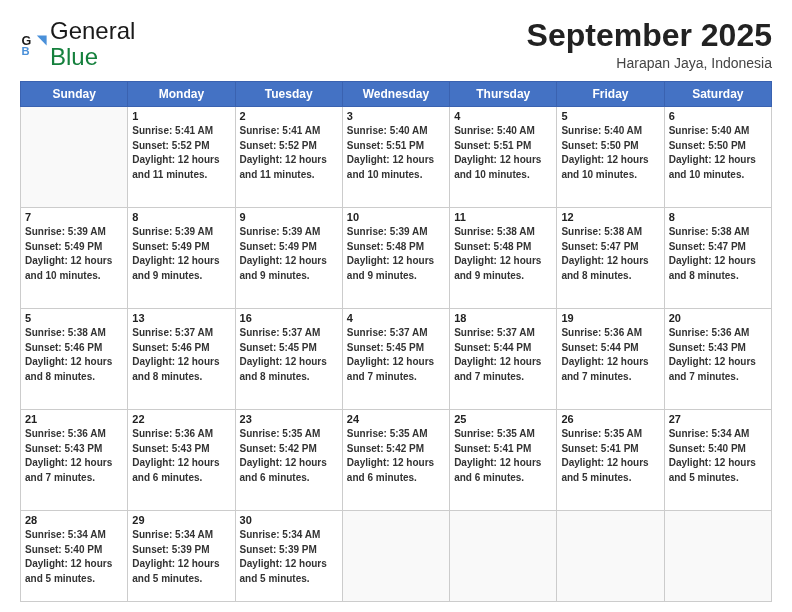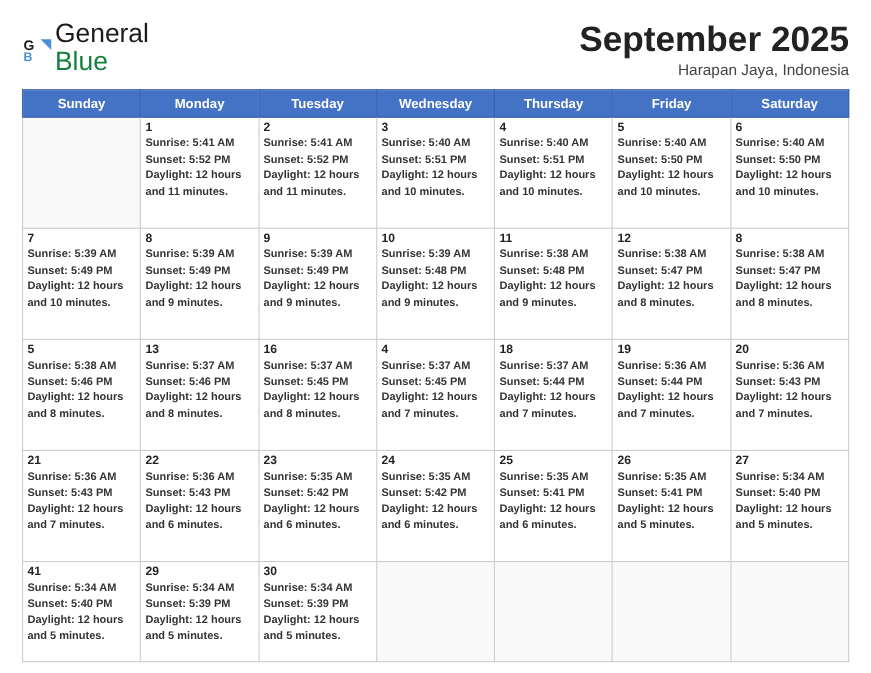--- a/index.html
+++ b/index.html
@@ -248,21 +248,21 @@
             <span class="day-num">26</span>
             <div class="day-info">Sunrise: 5:35 AM<br>Sunset: 5:41 PM<br>Daylight: 12 hours<br>and 5 minutes.</div>
           </td>
           <td>
             <span class="day-num">27</span>
             <div class="day-info">Sunrise: 5:34 AM<br>Sunset: 5:40 PM<br>Daylight: 12 hours<br>and 5 minutes.</div>
           </td>
         </tr>
         <tr class="last-row">
           <td>
-            <span class="day-num">41</span>
+            <span class="day-num">28</span>
             <div class="day-info">Sunrise: 5:34 AM<br>Sunset: 5:40 PM<br>Daylight: 12 hours<br>and 5 minutes.</div>
           </td>
           <td>
             <span class="day-num">29</span>
             <div class="day-info">Sunrise: 5:34 AM<br>Sunset: 5:39 PM<br>Daylight: 12 hours<br>and 5 minutes.</div>
           </td>
           <td>
             <span class="day-num">30</span>
             <div class="day-info">Sunrise: 5:34 AM<br>Sunset: 5:39 PM<br>Daylight: 12 hours<br>and 5 minutes.</div>
           </td>

